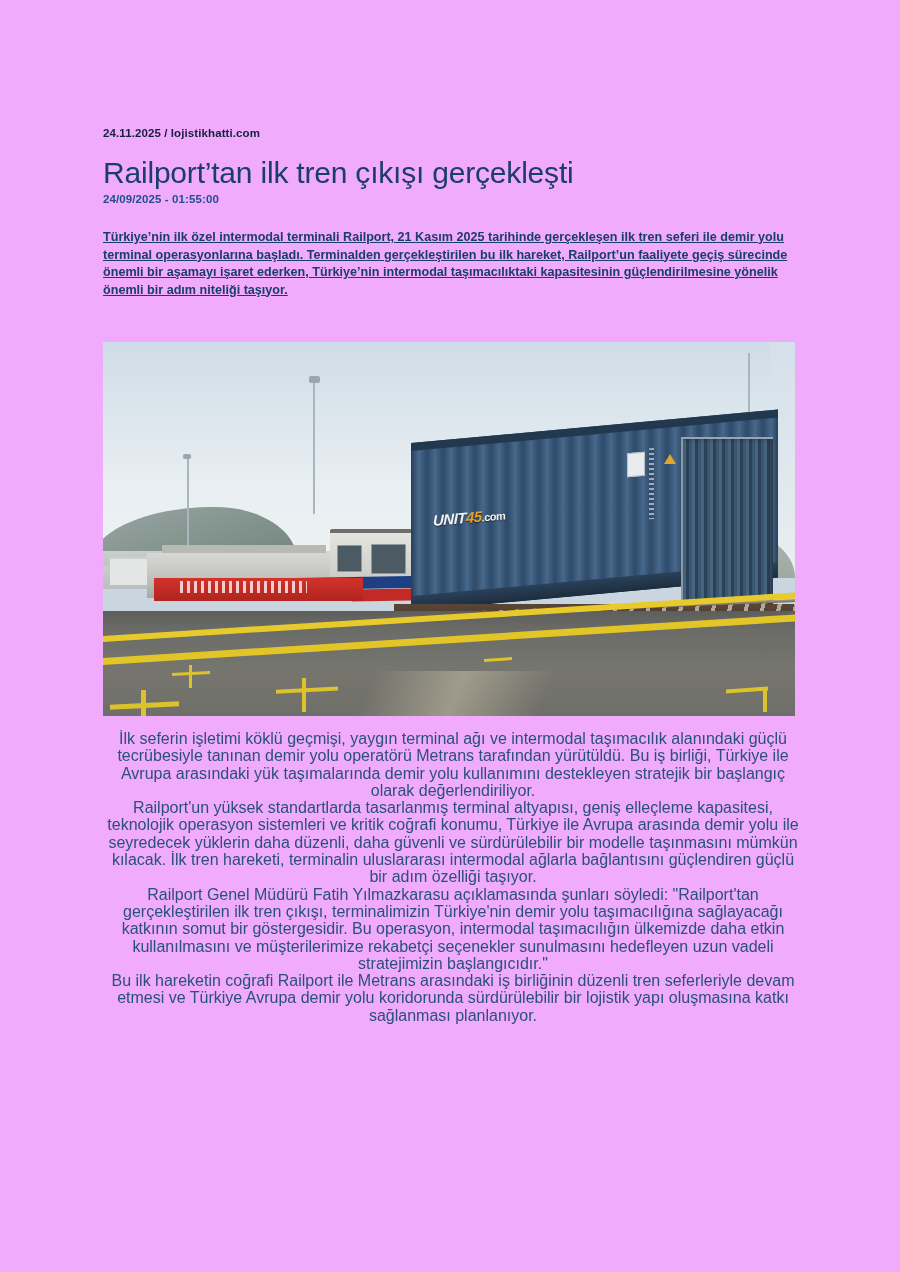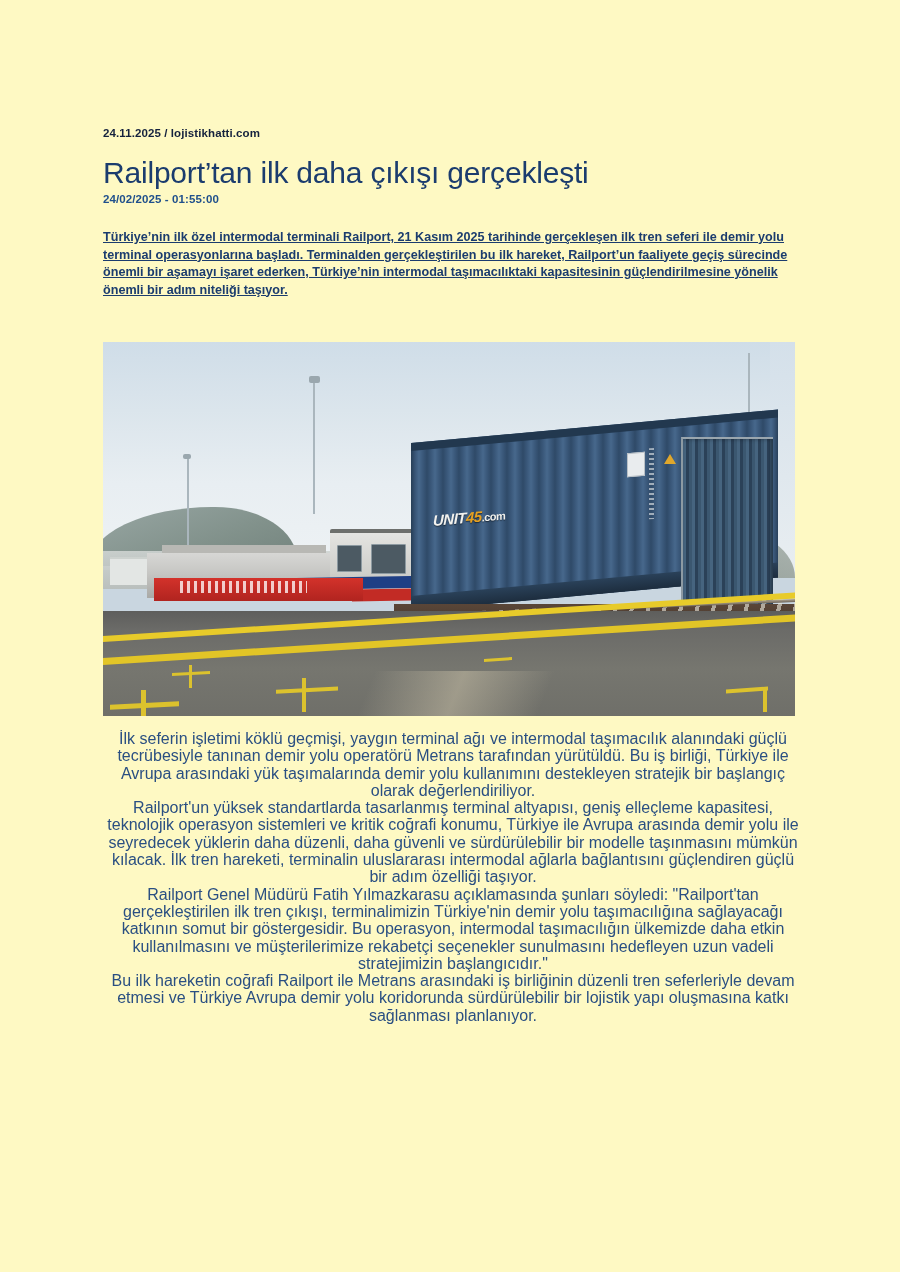--- a/index.html
+++ b/index.html
@@ -12,21 +12,21 @@
     width: 900px;
     height: 1272px;
     overflow: hidden;
     font-family: "Liberation Sans", "DejaVu Sans", sans-serif;
     -webkit-font-smoothing: antialiased;
   }
   .page {
     position: relative;
     width: 900px;
     height: 1272px;
-    background: #fef9c3;
+    background: #f0abfc;
     box-sizing: border-box;
   }
   .content {
     position: absolute;
     left: 103px;
     top: 126px;
     width: 700px;
   }
 
   
@@ -420,23 +420,23 @@
   }
 </style>
 </head>
 <body>
 
 <div class="page">
   <div class="content">
 
     <div class="source-line">24.11.2025 / lojistikhatti.com</div>
 
-    <h1 class="article-title">Railport’tan ilk daha çıkışı gerçekleşti</h1>
-
-    <div class="article-timestamp">24/02/2025 - 01:55:00</div>
+    <h1 class="article-title">Railport’tan ilk tren çıkışı gerçekleşti</h1>
+
+    <div class="article-timestamp">24/09/2025 - 01:55:00</div>
 
     <p class="lead">Türkiye’nin ilk özel intermodal terminali Railport, 21 Kasım 2025 tarihinde gerçekleşen ilk tren seferi ile demir yolu terminal operasyonlarına başladı. Terminalden gerçekleştirilen bu ilk hareket, Railport’un faaliyete geçiş sürecinde önemli bir aşamayı işaret ederken, Türkiye’nin intermodal taşımacılıktaki kapasitesinin güçlendirilmesine yönelik önemli bir adım niteliği taşıyor.</p>
 
     <figure class="figure">
       <div class="photo">
 
         <div class="sky"></div>
         <div class="photo-edge-sky"></div>
         <div class="hill-left"></div>
         <div class="hill-right"></div>

